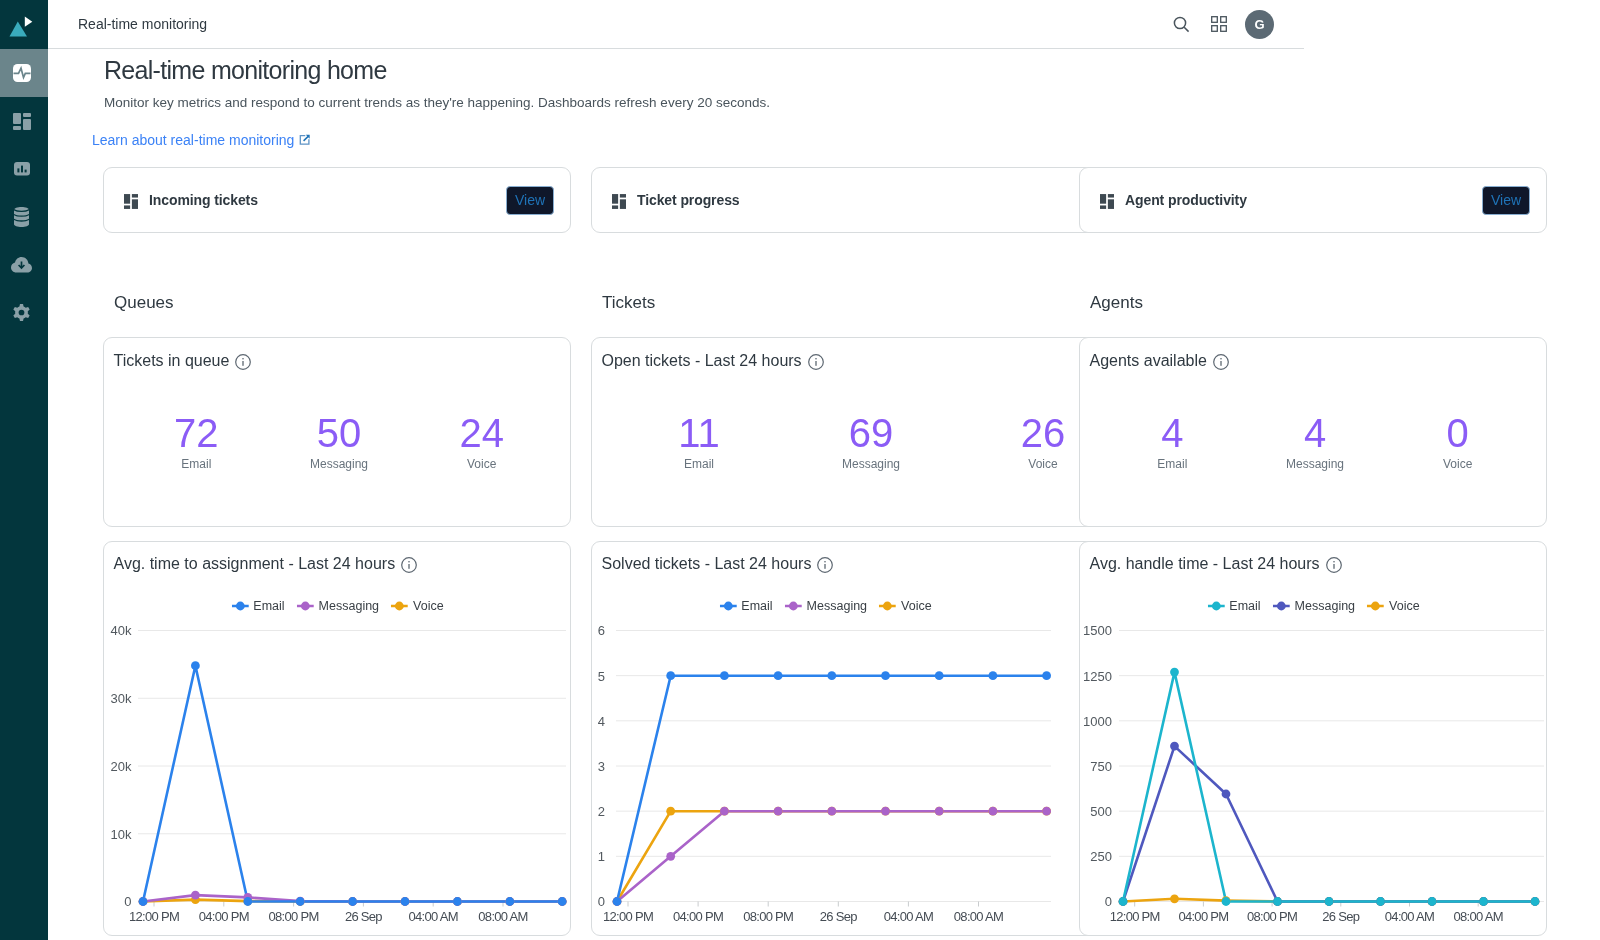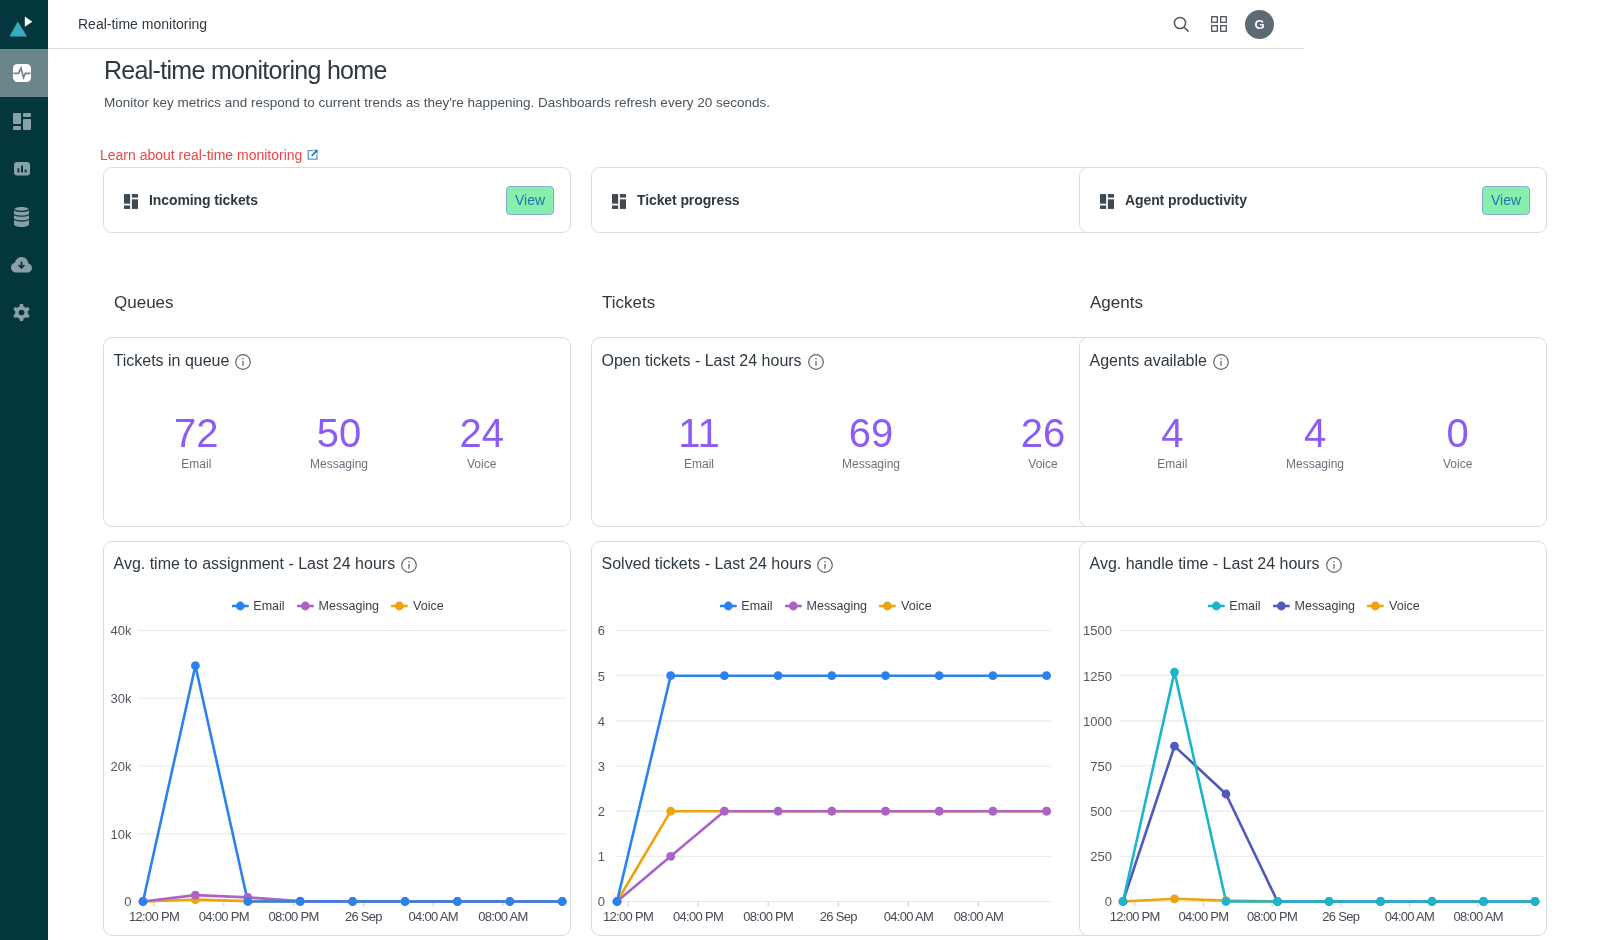--- a/index.html
+++ b/index.html
@@ -12,34 +12,34 @@
 #nav-active { background:#6b858b; }
 
 
 #topbar { position:absolute; left:48px; top:0; width:1256px; height:49px; background:#fff; border-bottom:1px solid #d8dcde; }
 #topbar .crumb { position:absolute; left:30px; top:0; line-height:48px; font-size:14px; color:#2f3941; }
 #topbar .ticons { position:absolute; right:0; top:0; height:48px; display:flex; align-items:center; }
 
 
 #h1 { position:absolute; left:104px; top:56px; font-size:25px; font-weight:400; color:#2f3941; letter-spacing:-0.7px; }
 #sub { position:absolute; left:104px; top:95px; font-size:13.5px; color:#49545c; }
-#learn { position:absolute; left:100px; top:132px; font-size:14px; color:#ef4444; display:flex; align-items:center; gap:5px;margin-top:15px; }
+#learn { position:absolute; left:92px; top:132px; font-size:14px; color:#3b82f6; display:flex; align-items:center; gap:5px; }
 
 
 .card { position:absolute; background:#fff; border:1px solid #d8dcde; border-radius:9px; }
 .c1 { left:103px; width:468px; }
 .c2 { left:591px; width:556px; }
 .c3 { left:1079px; width:468px; }
 .rowa { top:167px; height:66px; }
 .rowb { top:337px; height:190px; }
 .rowc { top:541px; height:395px; }
 
 .rowa .dicon { position:absolute; left:20px; top:26px; }
 .rowa .t { position:absolute; left:45px; top:0; line-height:64px; font-size:14px; font-weight:700; letter-spacing:-0.1px; color:#2f3941; }
-.viewbtn { position:absolute; right:16px; top:18px; width:48px; height:29px; border:1px solid #88aed1; border-radius:4px; color:#1f73b7; font-size:14px; text-align:center; line-height:27px; background:#86efac; }
+.viewbtn { position:absolute; right:16px; top:18px; width:48px; height:29px; border:1px solid #88aed1; border-radius:4px; color:#1f73b7; font-size:14px; text-align:center; line-height:27px; background:#0f172a; }
 
 .sechead { position:absolute; font-size:17px; color:#2f3941; top:293px; }
 
 .cardtitle { position:absolute; left:9.5px; top:13.5px; font-size:16px; color:#2f3941; display:flex; align-items:flex-end; gap:6px; }
 .stats { position:absolute; left:21px; right:17px; top:73px; display:flex; }
 .stat { flex:1; text-align:center; }
 .stat .num { font-size:40px; color:#8b5cf6; line-height:44px;text-align:center; }
 .stat .lbl { margin-top:2px; font-size:12px; color:#68737d; }
 
 .chartsvg { position:absolute; left:0; top:0; }

